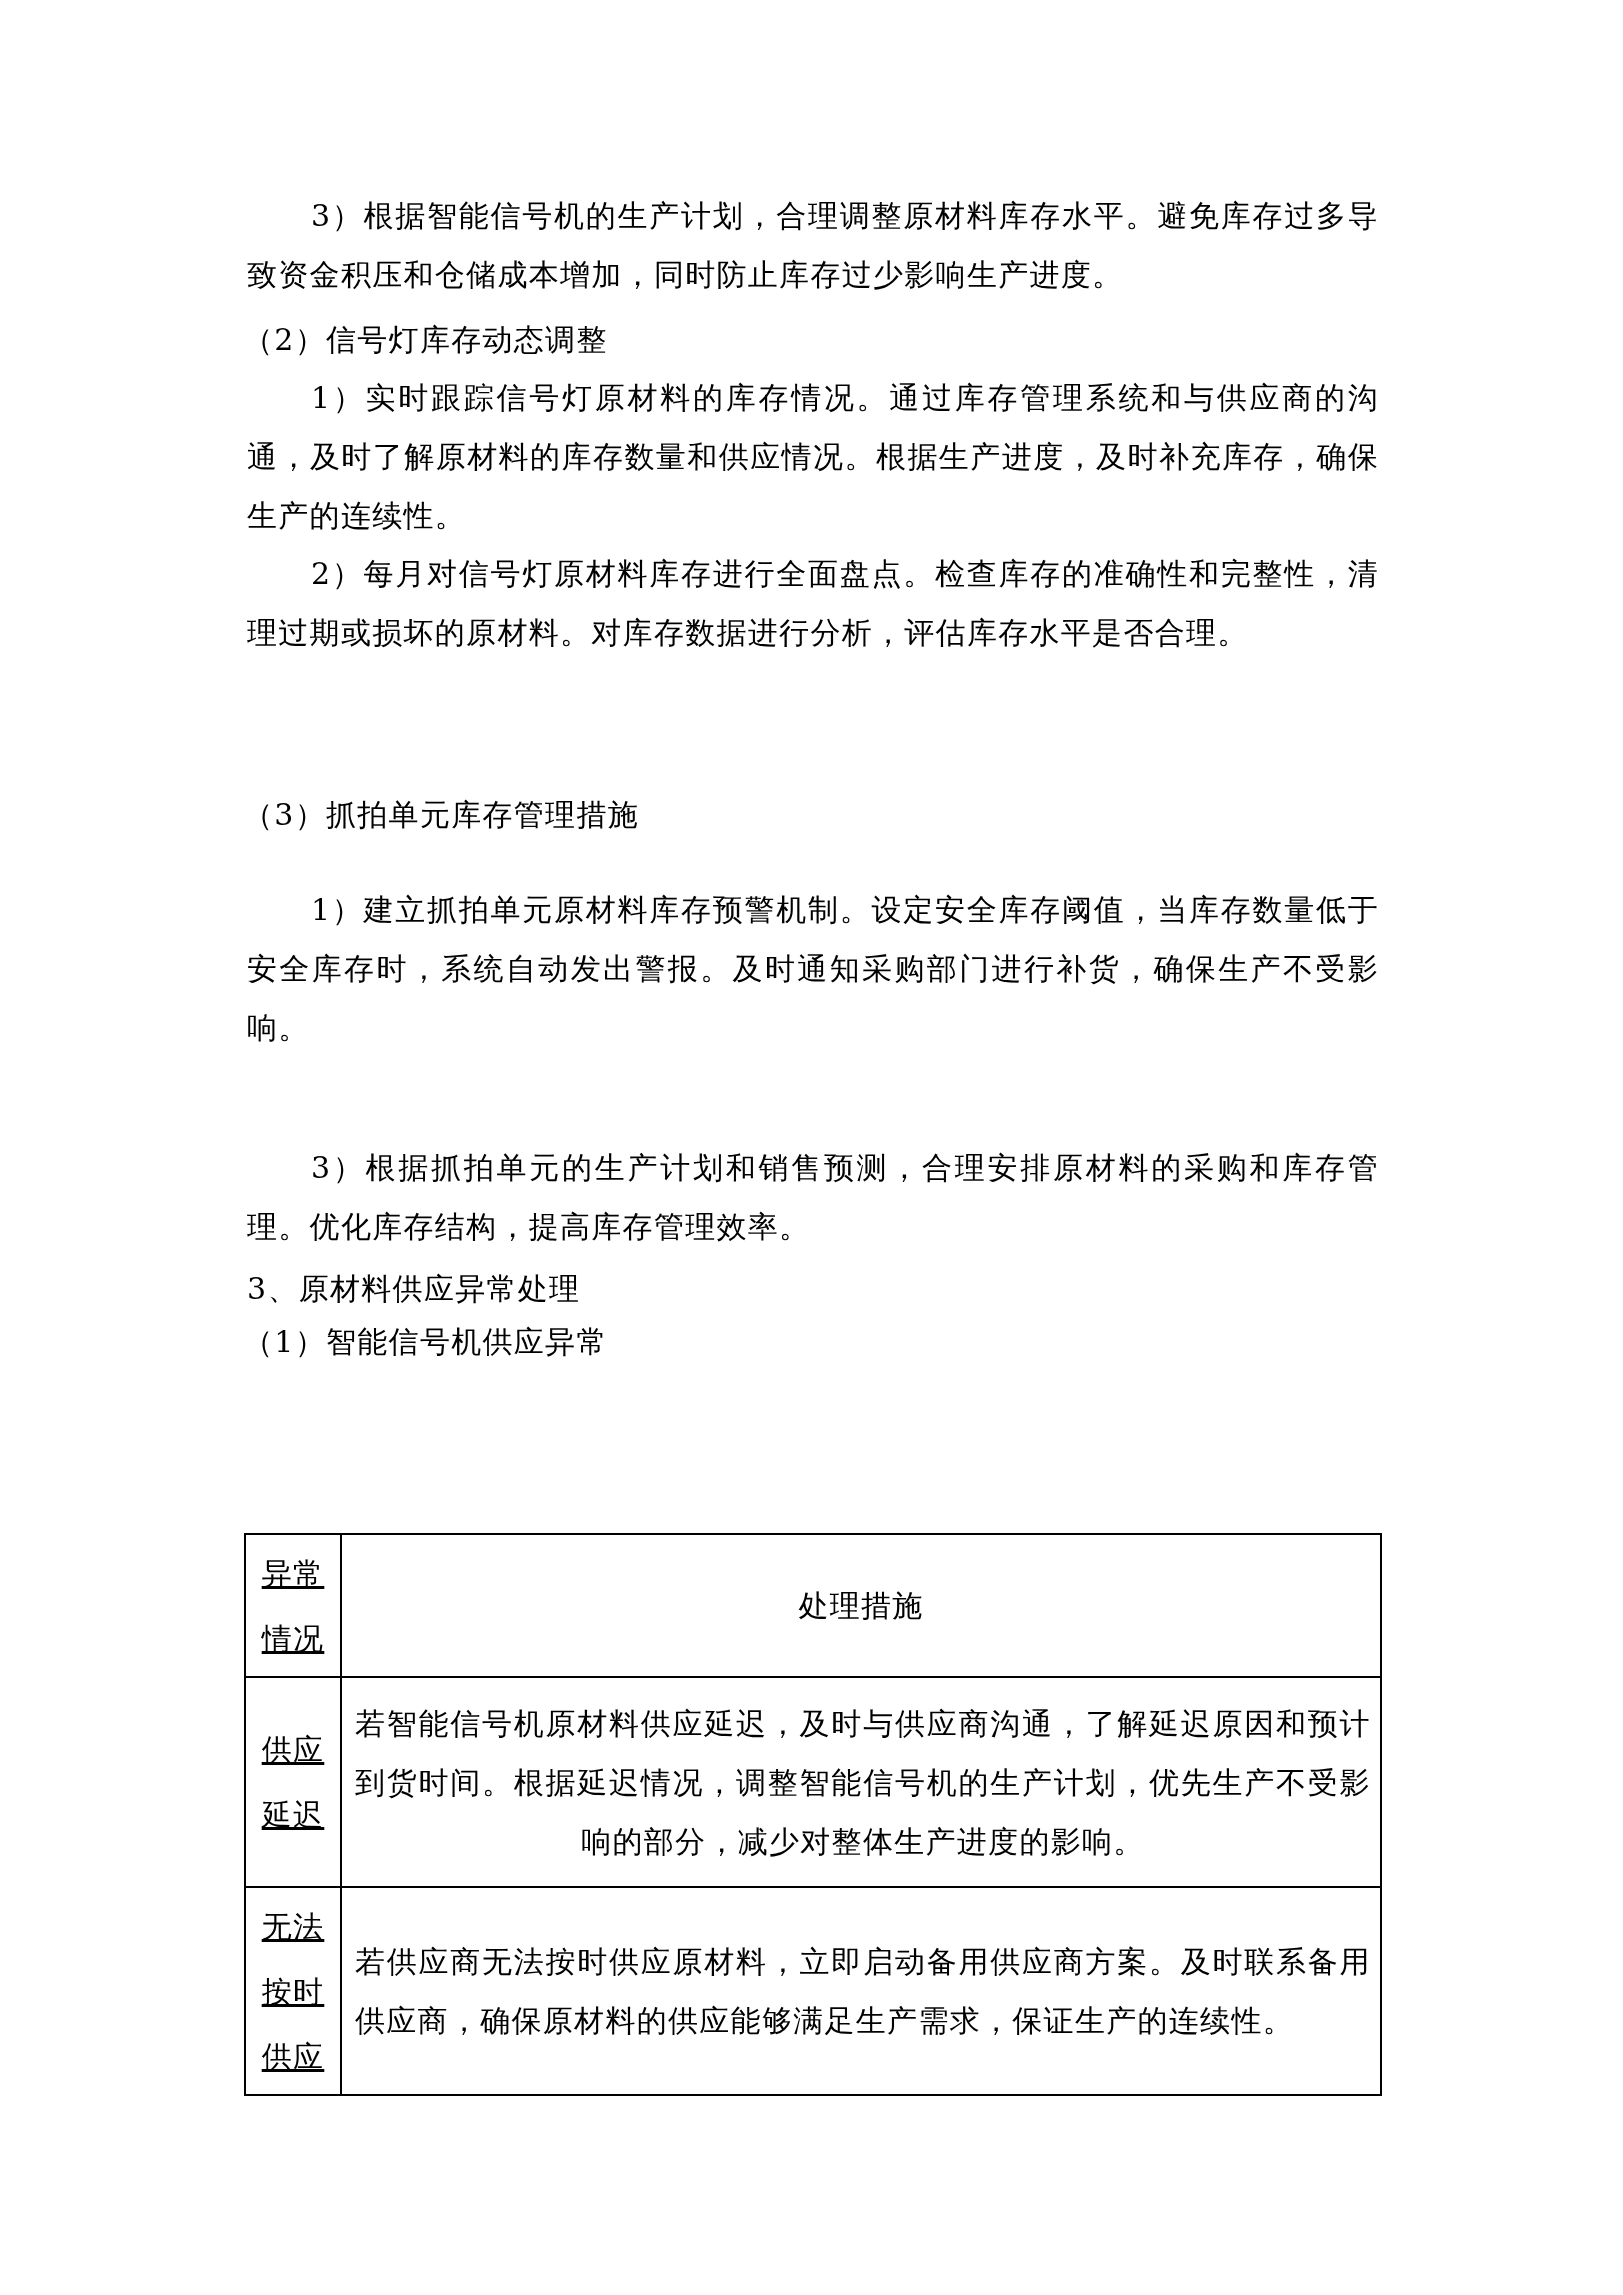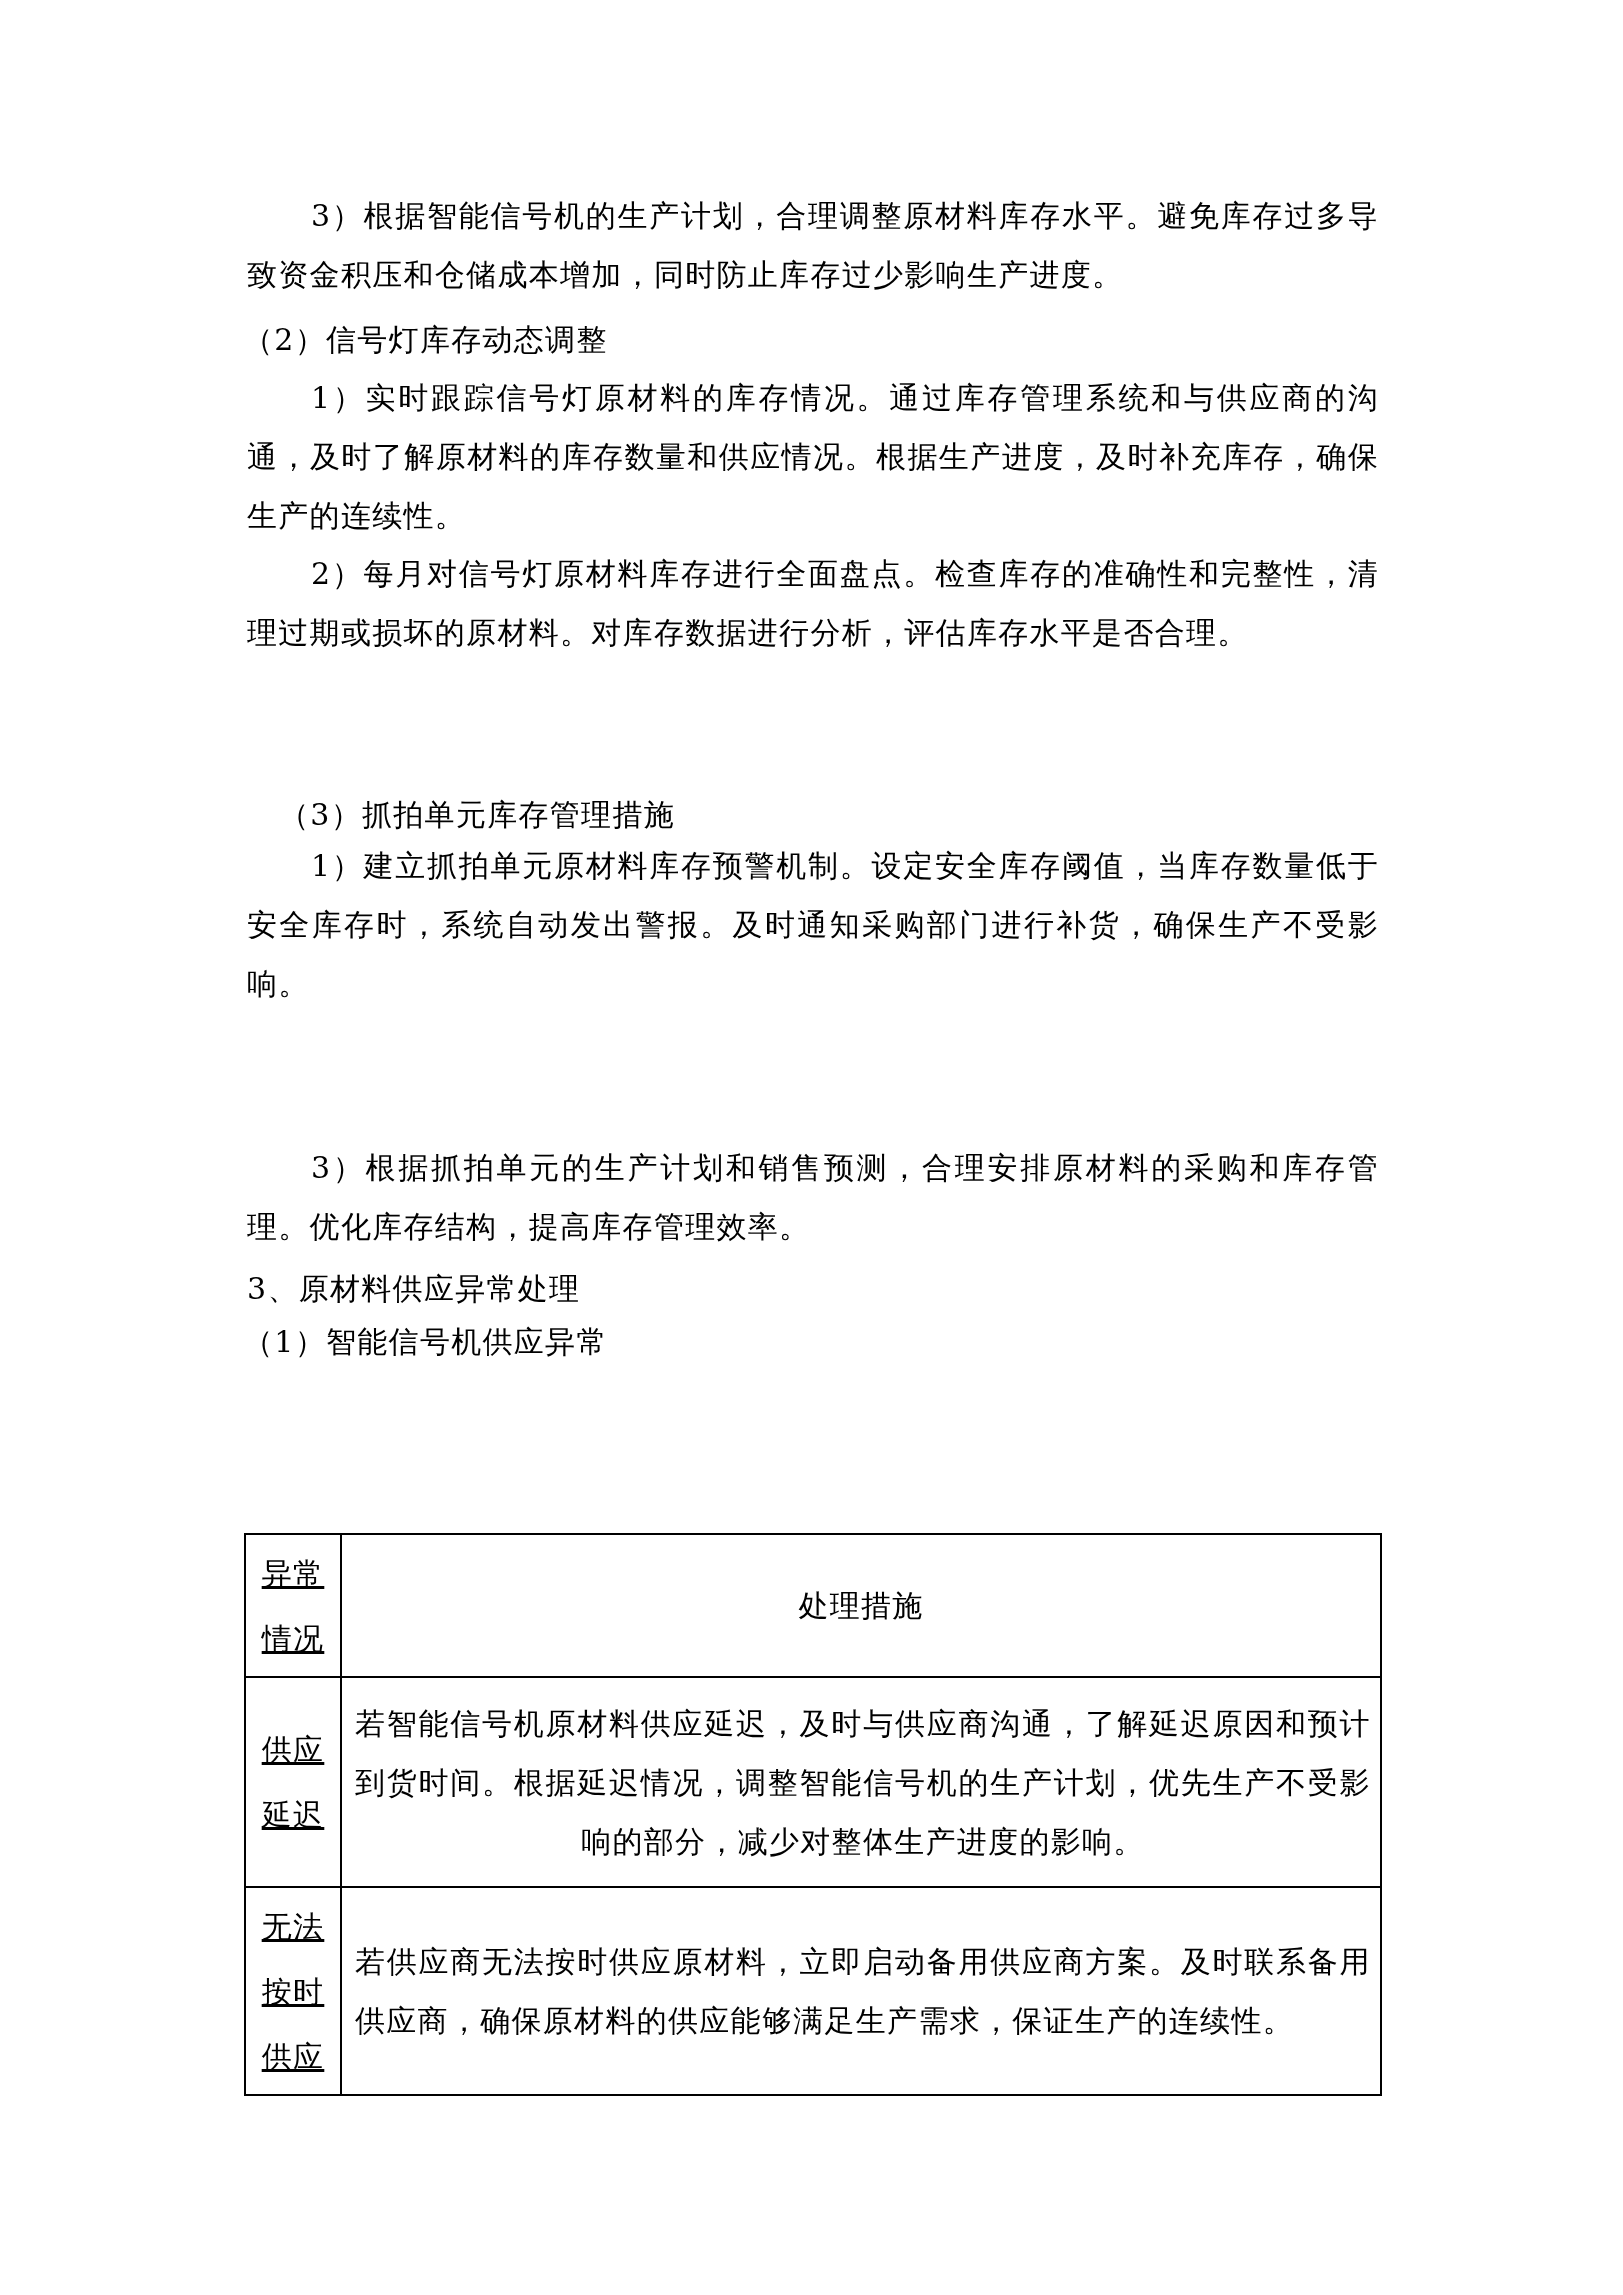--- a/index.html
+++ b/index.html
@@ -47,23 +47,23 @@
     <span class="indent-wrap">3）根据智能信号机的生产计划，合理调整原材料库存水平。避免库存过多导致资金积压和仓储成本增加，同时防止库存过少影响生产进度。</span>
   </p>
 
   <p class="block heading heading-paren" style="top:310px;">（2）信号灯库存动态调整</p>
 
   <p class="block indent" style="top:368px;">1）实时跟踪信号灯原材料的库存情况。通过库存管理系统和与供应商的沟通，及时了解原材料的库存数量和供应情况。根据生产进度，及时补充库存，确保生产的连续性。</p>
 
   <p class="block indent" style="top:544px;">2）每月对信号灯原材料库存进行全面盘点。检查库存的准确性和完整性，清理过期或损坏的原材料。对库存数据进行分析，评估库存水平是否合理。</p>
 
 
-  <p class="block heading heading-paren" style="top:785px;margin-left:36px;">（3）抓拍单元库存管理措施</p>
+  <p class="block heading heading-paren" style="top:785px;">（3）抓拍单元库存管理措施</p>
 
-  <p class="block indent" style="top:836px;">1）建立抓拍单元原材料库存预警机制。设定安全库存阈值，当库存数量低于安全库存时，系统自动发出警报。及时通知采购部门进行补货，确保生产不受影响。</p>
+  <p class="block indent" style="top:880px;">1）建立抓拍单元原材料库存预警机制。设定安全库存阈值，当库存数量低于安全库存时，系统自动发出警报。及时通知采购部门进行补货，确保生产不受影响。</p>
 
 
   <p class="block indent" style="top:1138px;">3）根据抓拍单元的生产计划和销售预测，合理安排原材料的采购和库存管理。优化库存结构，提高库存管理效率。</p>
 
   <p class="block heading" style="top:1259px;">3、原材料供应异常处理</p>
 
   <p class="block heading heading-paren" style="top:1312px;">（1）智能信号机供应异常</p>
 
   <table class="anomaly">
     <colgroup>

